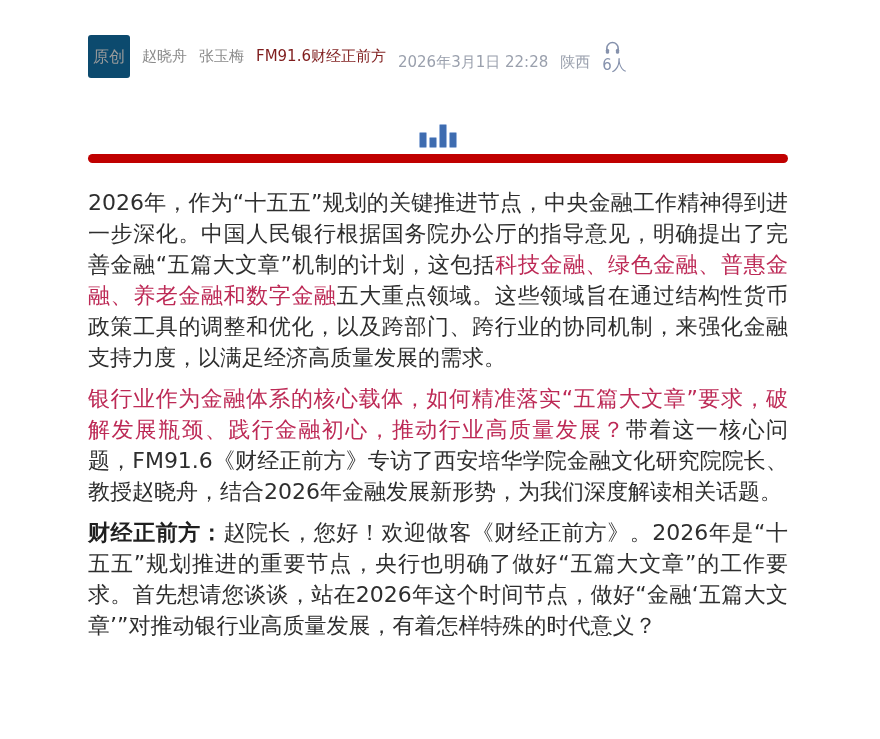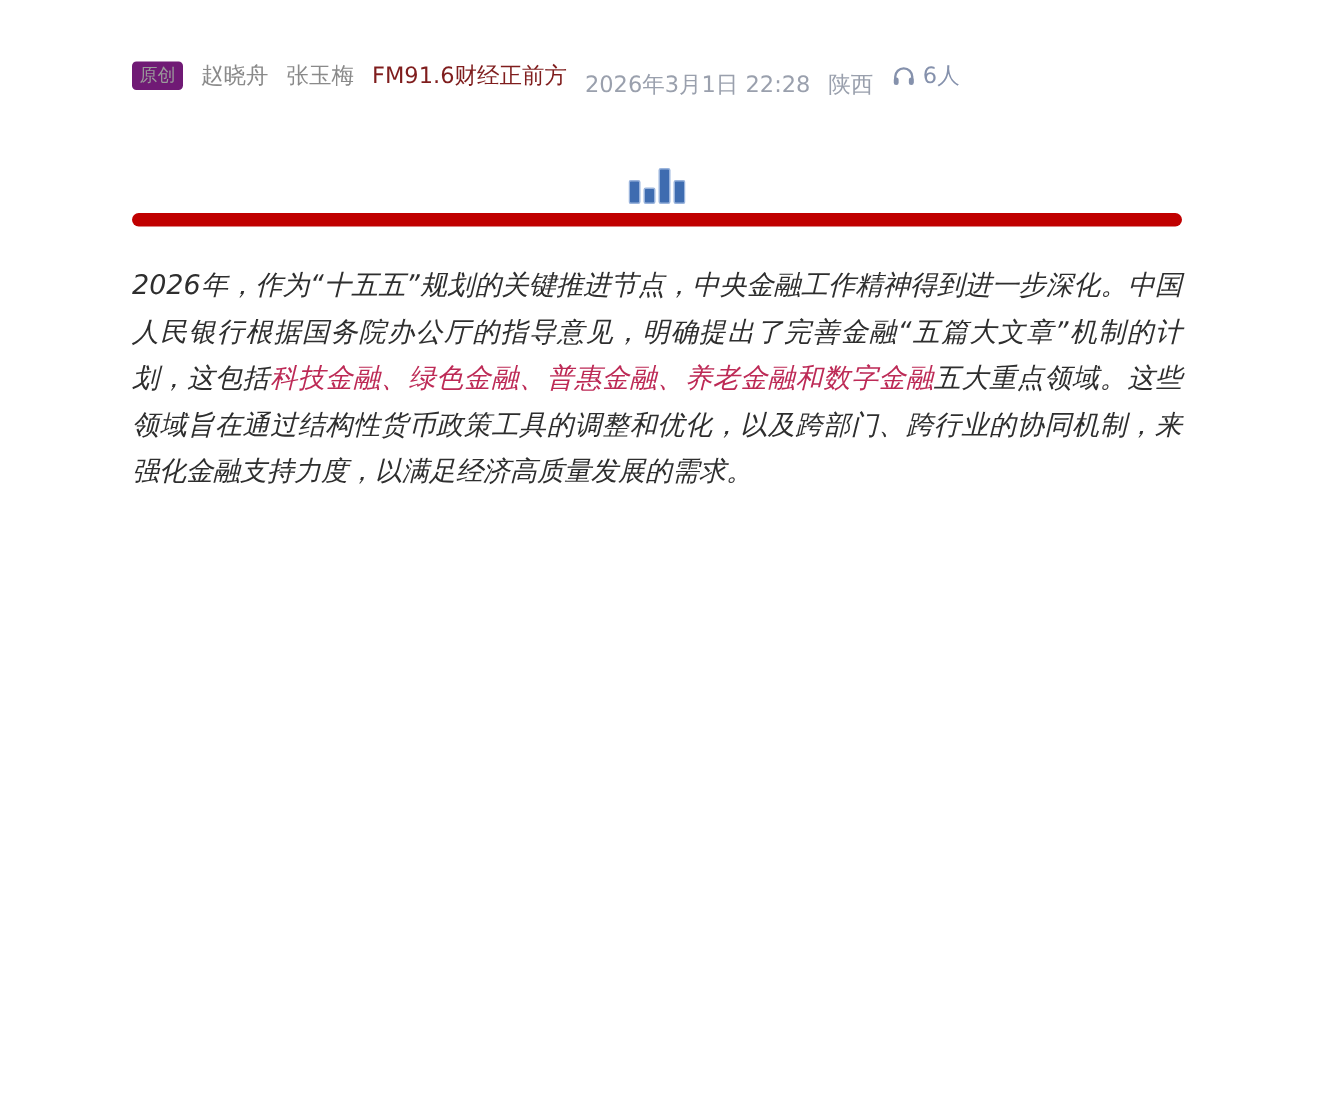--- a/index.html
+++ b/index.html
@@ -15,42 +15,41 @@
     font-size: 23px; line-height: 35px; font-weight: 700;
     color: #141414; letter-spacing: 0.5px;
   }
 
   .byline {
     margin-top: 13px; display: flex; align-items: center;
     font-size: 15px; white-space: nowrap;
   }
   .byline > * { margin-right: 12px; }
   .badge {
-    background: #701a75; color: #9b9b9b; font-size: 12px;
-    line-height: 17px; padding: 1px 5px; border-radius: 3px;
+    background: #0c4a6e; color: #9b9b9b; font-size: 16px;
+    line-height: 17px; padding: 13px 5px; border-radius: 3px;
   }
   .author { color: #8a8a8a; }
   .account { color: #7f1d1d; cursor: pointer; }
   .meta { color: #9aa0ad; margin-top: 12px; }
-  .listen { display: flex; align-items: center; color: #8591ac; cursor: pointer; }
+  .listen { display: flex; align-items: center; color: #8591ac; cursor: pointer; flex-direction: column; }
   .listen svg { margin-right: 4px; display: block; }
 
   .media-row { margin-top: 42px; display: flex; justify-content: center; }
   .media-row svg { display: block; }
 
   .divider {
     margin-top: 6px; height: 9px; border-radius: 5px;
     background: #c00000;
   }
 
   .content {
     margin-top: 24px;
-    font-size: 18px; line-height: 31px; color: #2e2e2e;
+    font-size: 22px; line-height: 31px; color: #2e2e2e;
     text-align: justify;
-    font-style: italic;
   }
   .content p { margin: 0 0 10px 0; }
   .hl { color: #bd2a56; }
   .speaker { font-weight: 700; color: #1f1f1f; }
 </style>
 </head>
 <body>
 
 <div class="article">
 
@@ -79,17 +78,19 @@
       <rect x="20.5" y="4.5" width="7" height="23" rx="1" fill="#3e6cb0" stroke="#9ab4dc" stroke-width="1"></rect>
       <rect x="30.5" y="12.5" width="7" height="15" rx="1" fill="#3e6cb0" stroke="#9ab4dc" stroke-width="1"></rect>
     </svg>
   </div>
 
   <div class="divider"></div>
 
   <div class="content">
     <p><span>2026年，作为“十五五”规划的关键推进节点，中央金融工作精神得到进一步深化。中国人民银行根据国务院办公厅的指导意见，明确提出了完善金融“五篇大文章”机制的计划，这包括</span><span class="hl">科技金融、绿色金融、普惠金融、养老金融和数字金融</span><span>五大重点领域。这些领域旨在通过结构性货币政策工具的调整和优化，以及跨部门、跨行业的协同机制，来强化金融支持力度，以满足经济高质量发展的需求。</span></p>
 
+    <p><span class="hl">银行业作为金融体系的核心载体，如何精准落实“五篇大文章”要求，破解发展瓶颈、践行金融初心，推动行业高质量发展？</span><span>带着这一核心问题，FM91.6《财经正前方》专访了西安培华学院金融文化研究院院长、教授赵晓舟，结合2026年金融发展新形势，为我们深度解读相关话题。</span></p>
 
+    <p><span class="speaker">财经正前方：</span><span>赵院长，您好！欢迎做客《财经正前方》。2026年是“十五五”规划推进的重要节点，央行也明确了做好“五篇大文章”的工作要求。首先想请您谈谈，站在2026年这个时间节点，做好“金融‘五篇大文章’”对推动银行业高质量发展，有着怎样特殊的时代意义？</span></p>
 
   </div>
 
 </div>
 
 </body></html>

